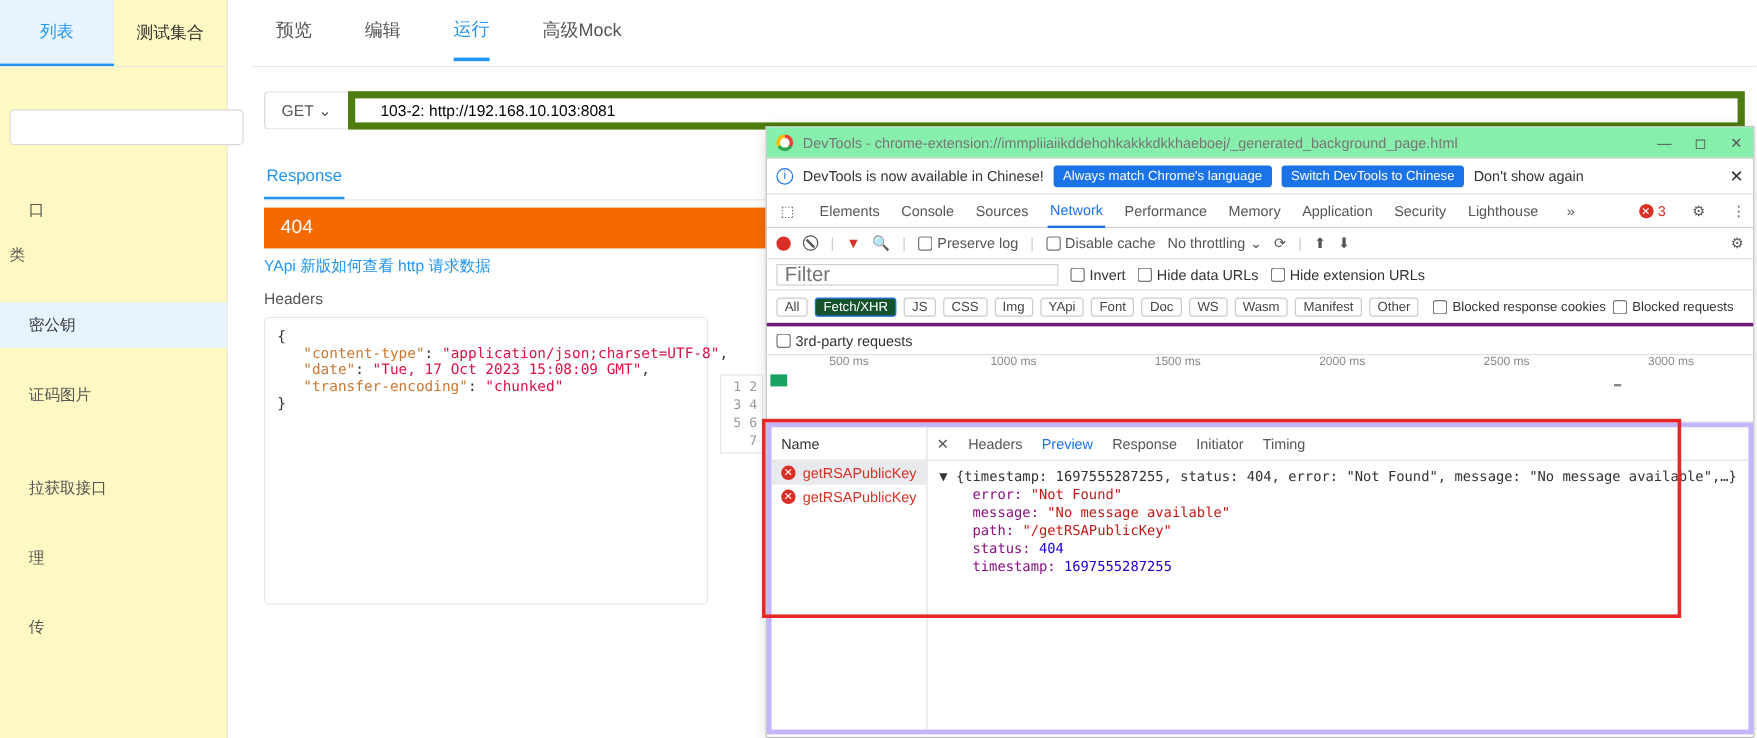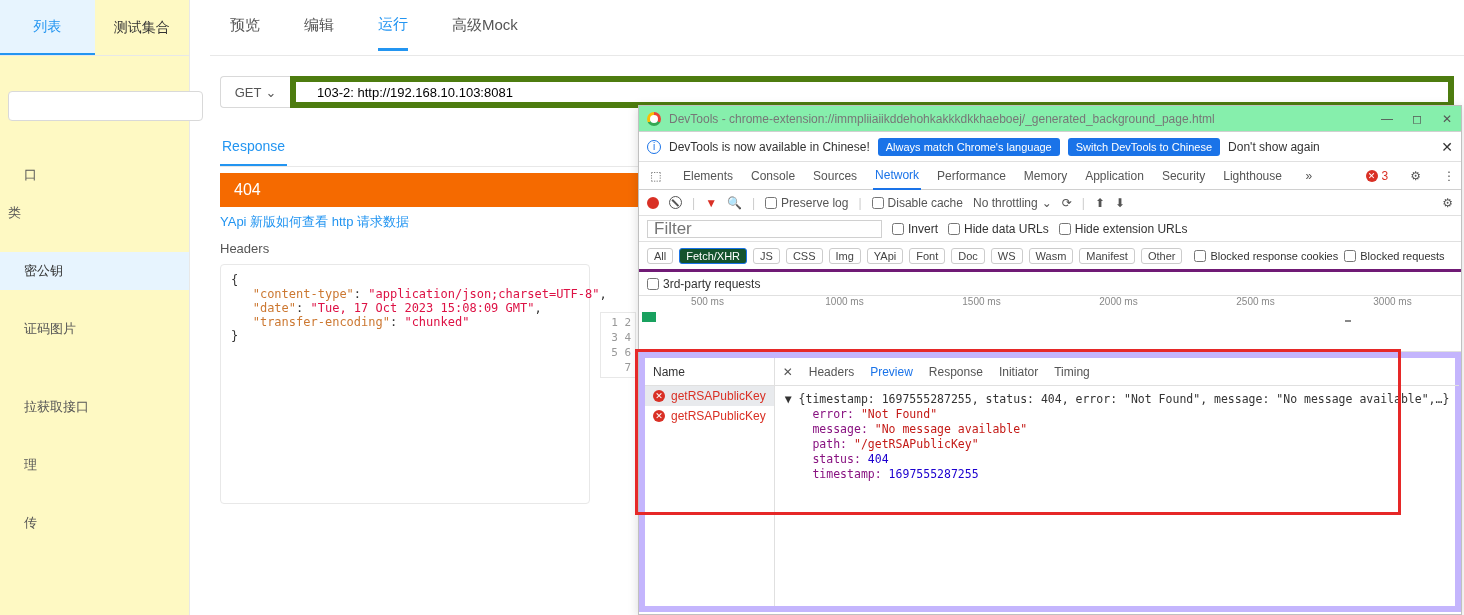--- a/index.html
+++ b/index.html
@@ -67,21 +67,21 @@
 .dt-type-row { height:30px; display:flex; align-items:center; padding: 0 8px; gap: 6px; font-size:11px; border-bottom:3px solid #701a75; flex-wrap:nowrap; }
 .pill { border:1px solid #ccc; padding:1px 6px; border-radius:3px; cursor:pointer; color:#444; }
 .pill.active { background:#14532d; color:#fff; border-color:#1a73e8; }
 .dt-3rd-row { height:24px; display:flex; align-items:center; padding: 0 8px; font-size:12px; border-bottom:1px solid #e0e0e0; }
 .timeline { position:relative; height:56px; border-bottom:1px solid #e0e0e0; }
 .tl-labels { display:flex; font-size:10px; color:#888; }
 .tl-label { flex:1; text-align:center; }
 .tl-tick { position:absolute; left:3px; top:16px; width:14px; height:10px; background:#19a15f; }
 .tl-tick2 { position:absolute; right:110px; top:24px; width:6px; height:2px; background:#888; }
 
-.req-area { display:flex; border: 6px solid #c4b5fd; height: 260px; }
+.req-area { display:flex; border: 4px solid #c4b5fd; height: 260px; }
 .req-highlight { outline: 3px solid #e62828; position:absolute; left:638px; top:352px; width:760px; height:160px; pointer-events:none; }
 .req-list { width:190px; border-right:1px solid #e0e0e0; display:flex; flex-direction:column; }
 .req-head { height:28px; display:flex; align-items:center; padding:0 8px; font-size:12px; border-bottom:1px solid #e0e0e0; justify-content:space-between; }
 .req-row { display:flex; align-items:center; gap:6px; padding:3px 8px; font-size:12px; color:#d93025; cursor:pointer; }
 .req-row.sel { background:#e8eaed; }
 .err-circle { width:12px; height:12px; border-radius:50%; background:#d93025; color:#fff; font-size:9px; display:inline-flex; align-items:center; justify-content:center; }
 .detail-pane { flex:1; display:flex; flex-direction:column; }
 .detail-tabs { height:28px; display:flex; align-items:center; padding:0 8px; gap:16px; font-size:12px; border-bottom:1px solid #e0e0e0; color:#555; }
 .detail-tabs .x { cursor:pointer; color:#555; }
 .detail-tab { cursor:pointer; }

